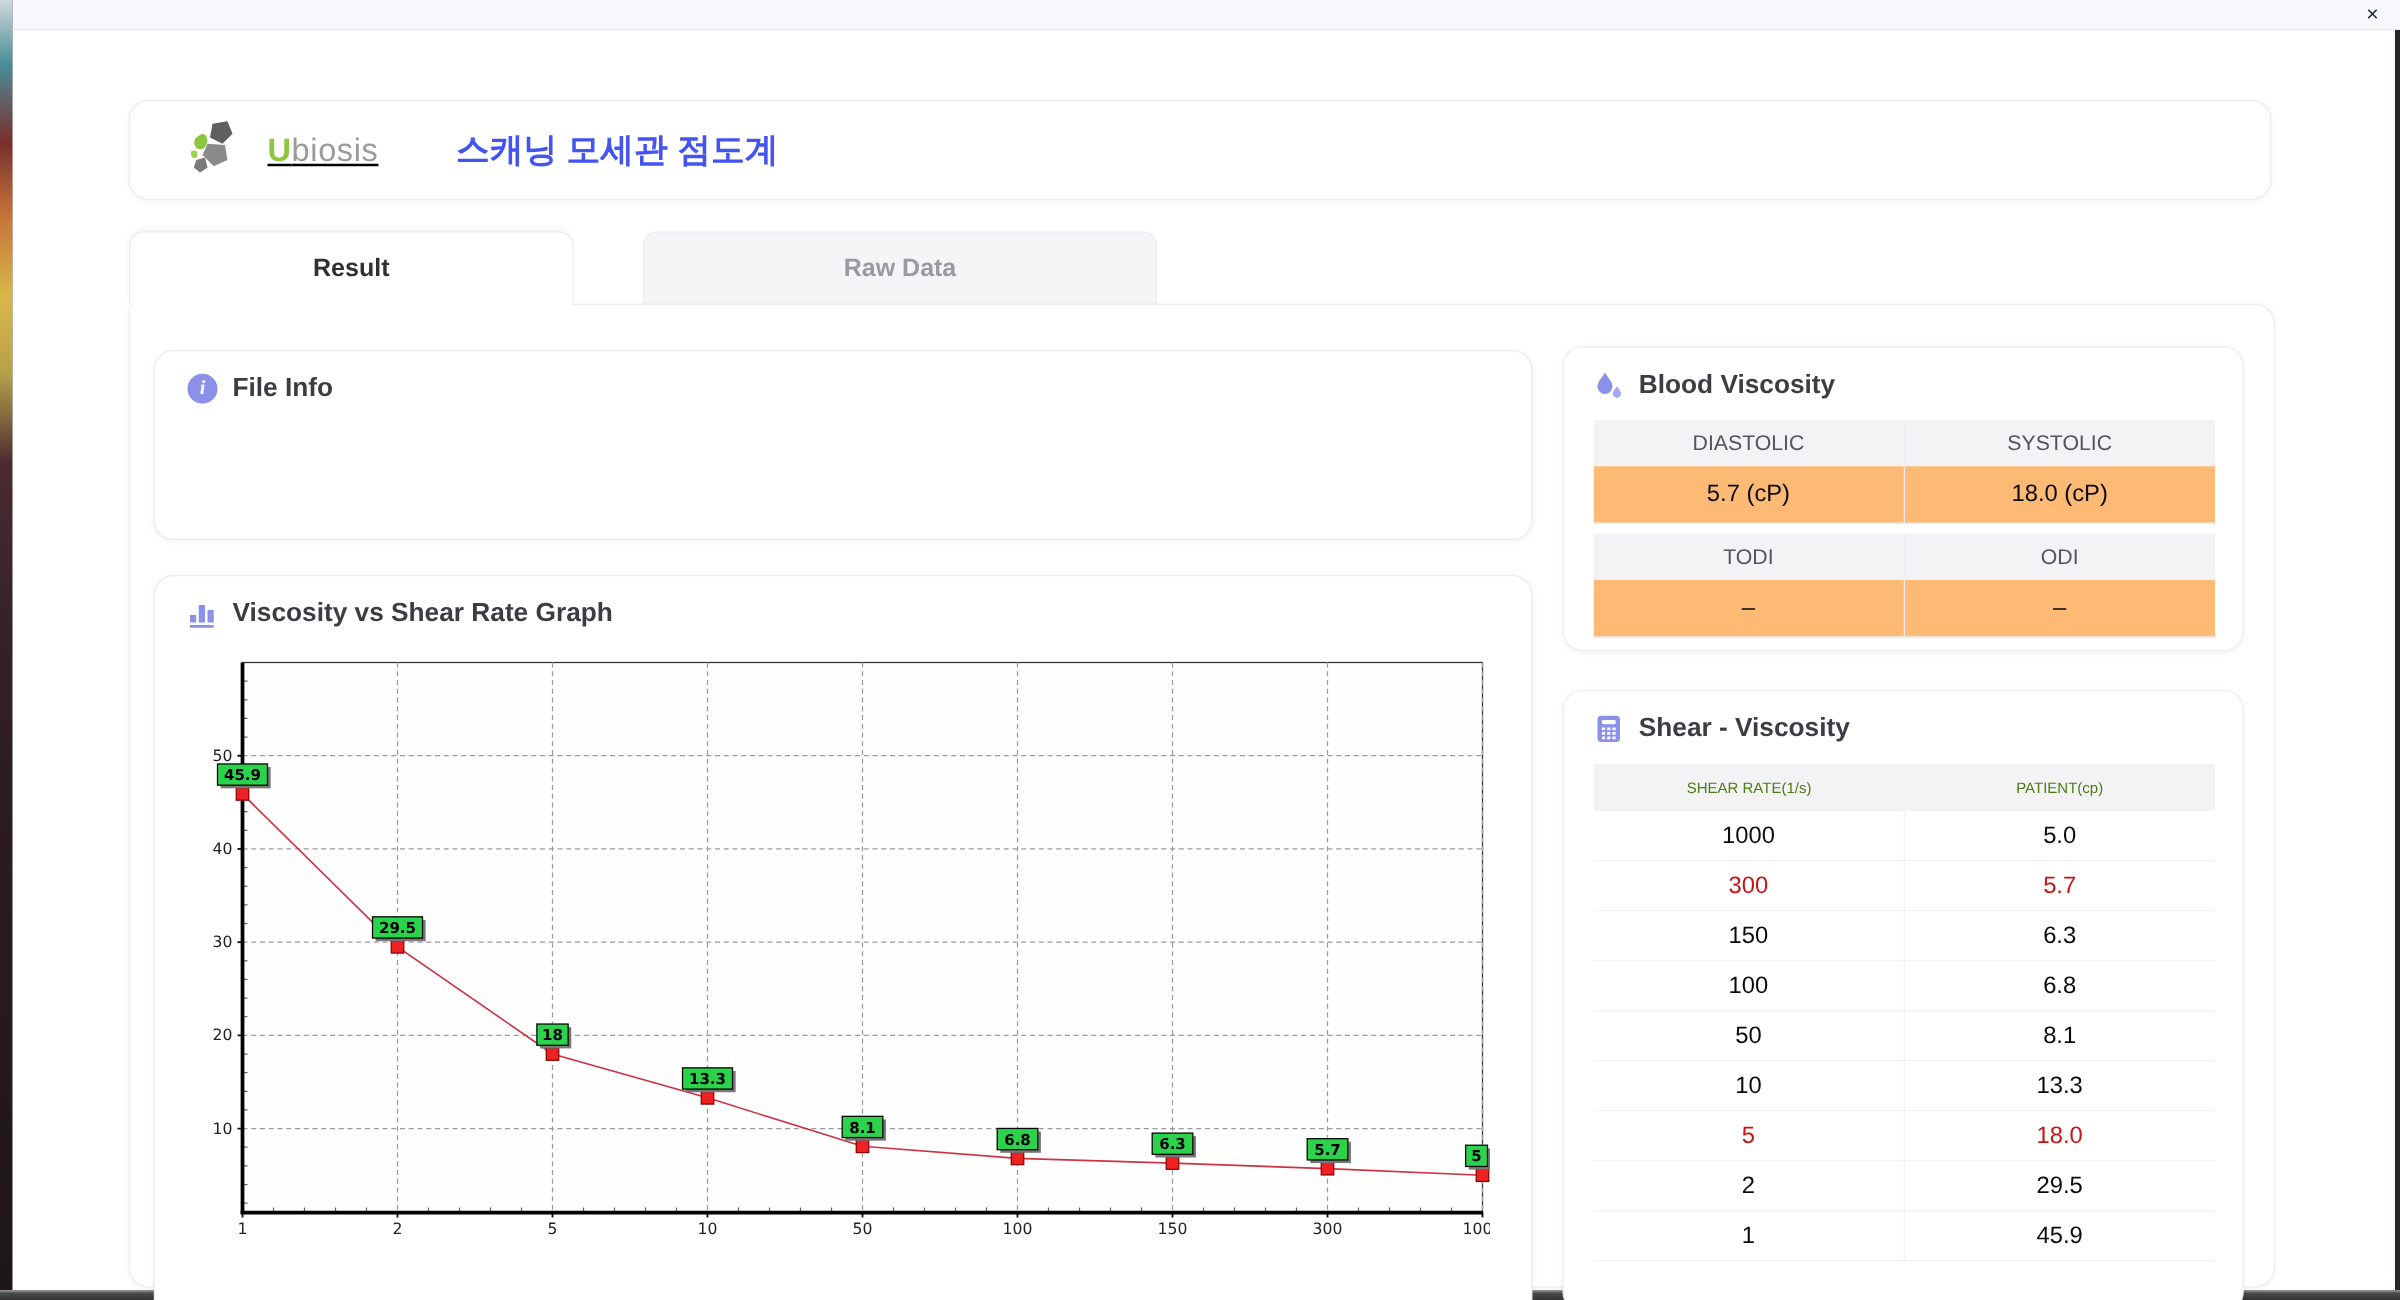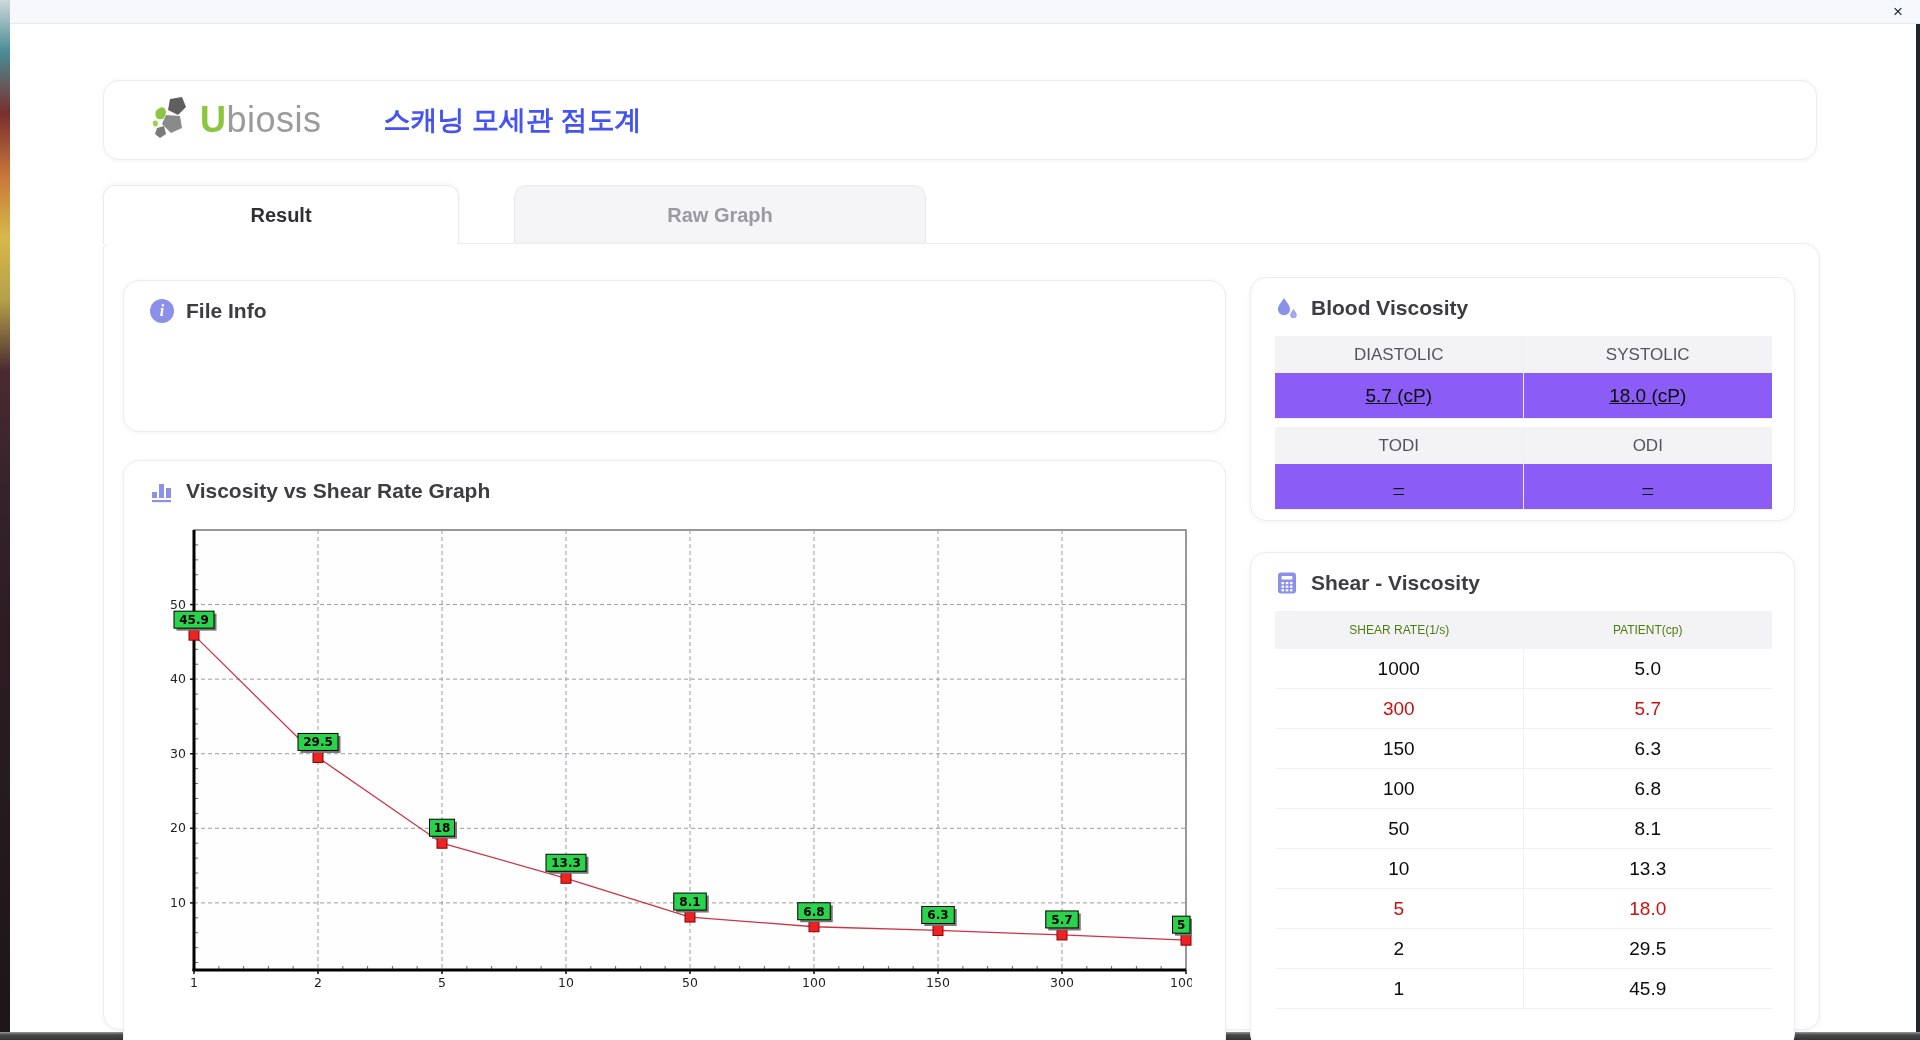--- a/index.html
+++ b/index.html
@@ -15,21 +15,21 @@
   .titlebar { position:absolute; left:10px; top:0; width:1910px; height:24px; background:#f6f8fb; border-bottom:1px solid #e7ebf0; }
   .close-btn { position:absolute; right:12px; top:3px; width:20px; height:18px; color:#1d2733; font-size:17px; line-height:18px; text-align:center; cursor:default; }
   .window { position:absolute; left:10px; top:24px; width:1906px; height:1008px; background:#ffffff; }
 
   .card { position:absolute; background:#fff; border:1px solid #ececf1; border-radius:16px; box-shadow:0 1px 5px rgba(40,40,60,.05); }
 
   
   .header-card { left:93px; top:56px; width:1714px; height:80px; display:flex; align-items:center; }
   .logo-wrap { display:flex; align-items:center; margin-left:48px; }
   .logo-svg { width:46px; height:50px; }
-  .brand-text { font-size:36px; letter-spacing:.5px; margin-left:2px; }
+  .brand-text { font-size:26px; letter-spacing:.5px; margin-left:16px;text-decoration:underline; }
   .brand-text .u { color:#8cc63f; font-weight:bold; }
   .brand-text .rest { color:#9b9b9b; }
   .app-title-ko { margin-left:62px; font-size:27px; font-weight:bold; color:#4553f0; }
 
   
   .tab { position:absolute; top:161px; height:59px; border:1px solid #eaeaef; border-bottom:none; border-radius:12px 12px 0 0; display:flex; align-items:center; justify-content:center; font-size:20px; font-weight:bold; cursor:pointer; }
   .tab-result { left:93px; width:356px; background:#fff; color:#2f2f34; z-index:3; box-shadow:0 -2px 4px rgba(40,40,60,.04); }
   .tab-rawdata { left:504px; width:412px; background:#f5f5f7; color:#9a9aa1; z-index:1; }
 
   
@@ -50,21 +50,21 @@
   
   .graph-card { left:19px; top:216px; width:1103px; height:632px; }
   .chart-svg { position:absolute; left:28px; top:62px; width:1040px; height:470px; }
 
   
   .bv-card { left:1146px; top:33px; width:545px; height:244px; }
   .bv-table { position:absolute; left:24px; top:58px; width:497px; }
   .bv-row { display:flex; }
   .bv-cell { width:248.5px; display:flex; align-items:center; justify-content:center; }
   .bv-head { height:37px; background:#f3f3f6; color:#53555c; font-size:17px; }
-  .bv-val { height:46px; background:#8b5cf6; color:#0b0b0b; font-size:19px; border-bottom:1px solid #f2f2f5;text-decoration:underline; }
+  .bv-val { height:46px; background:#fdba74; color:#0b0b0b; font-size:19px; border-bottom:1px solid #f2f2f5; }
   .bv-val:first-child, .bv-head:first-child { border-right:1px solid #eceff2; }
   .bv-spacer { height:8px; }
 
   
   .sv-card { left:1146px; top:308px; width:545px; height:498px; }
   .sv-table { position:absolute; left:24px; top:58px; width:497px; }
   .sv-hrow { display:flex; background:#f3f3f6; height:38px; }
   .sv-hcell { width:248.5px; display:flex; align-items:center; justify-content:center; color:#4d7c0f; font-size:12px; }
   .sv-row { display:flex; height:40px; border-bottom:1px solid #f2f2f5; }
   .sv-cell { width:248.5px; display:flex; align-items:center; justify-content:center; font-size:19px; color:#0b0b0b; }
@@ -90,21 +90,21 @@
         <polygon points="5,33 12,31 14,39 8,43 3,39" fill="#7a7a7a"></polygon>
         <path d="M4,16 Q12,8 14,17 Q13,26 6,24 Q2,21 4,16 Z" fill="#8cc63f"></path>
         <path d="M1,26 Q6,24 6,29 Q5,33 2,31 Q0,29 1,26 Z" fill="#9ed24e"></path>
       </svg>
       <div class="brand-text"><span class="u">U</span><span class="rest">biosis</span></div>
     </div>
     <div class="app-title-ko">스캐닝 모세관 점도계</div>
   </div>
 
   <div class="tab tab-result">Result</div>
-  <div class="tab tab-rawdata">Raw Graph</div>
+  <div class="tab tab-rawdata">Raw Data</div>
 
   <div class="card content-card">
 
     <div class="card file-info-card">
       <div class="sec-title" style="left:26px; top:18px;">
         <div class="info-ico">i</div>
         <span>File Info</span>
       </div>
     </div>
 

